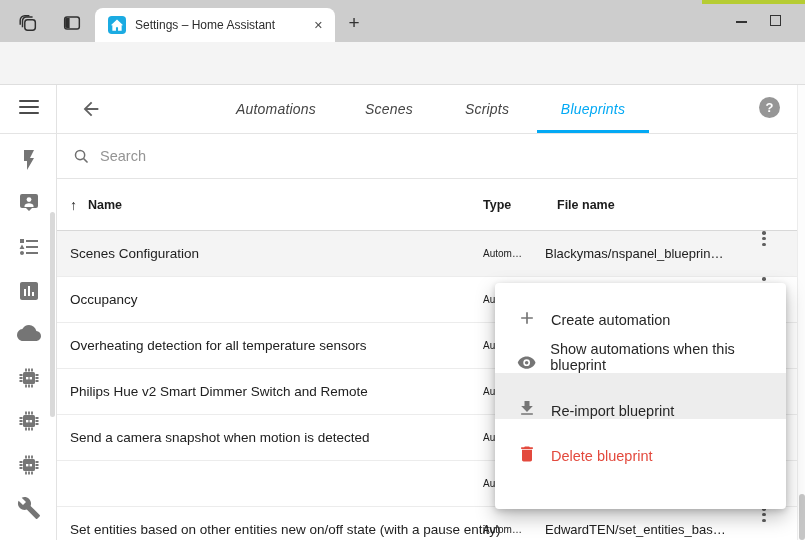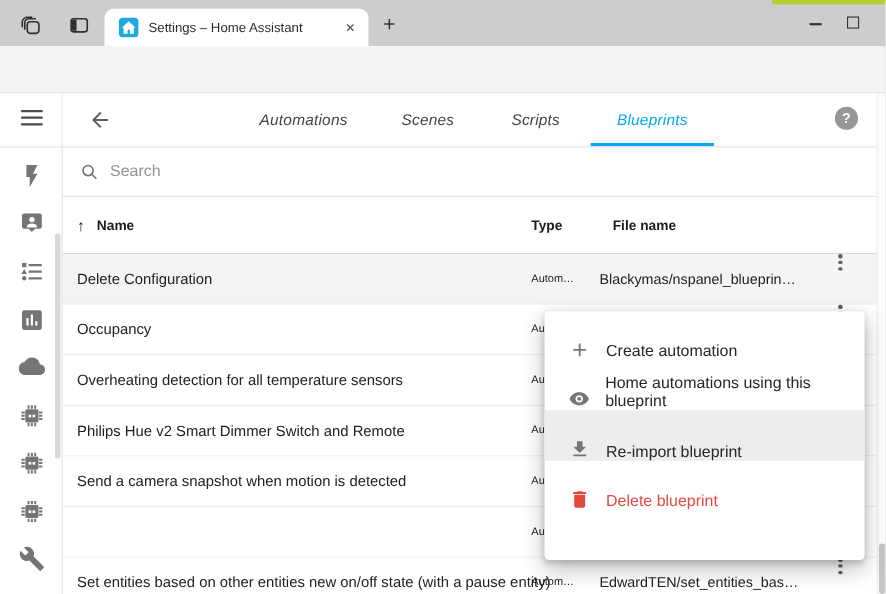--- a/index.html
+++ b/index.html
@@ -293,21 +293,21 @@
 
     <div class="thead">
       <span class="th-sort">↑</span>
       <span class="th-name">Name</span>
       <span class="th-type">Type</span>
       <span class="th-file">File name</span>
     </div>
 
     <div class="rows">
       <div class="trow selected">
-        <span class="c-name">Delete Configuration</span>
+        <span class="c-name">Scenes Configuration</span>
         <span class="c-type">Autom…</span>
         <span class="c-file">Blackymas/nspanel_blueprin…</span>
         <span class="kebab">
             <i></i>
             <i></i>
             <i></i>
           </span>
       </div>
       <div class="trow">
         <span class="c-name">Occupancy</span>
@@ -384,21 +384,21 @@
         <span class="ctx-label">Create automation</span>
       </div>
       <div class="ctx-item">
         <span class="mi">
           <svg viewBox="0 0 24 24">
               <path d="M12 4.5c5 0 9.27 3.11 11 7.5-1.73 4.39-6 7.5-11 7.5S2.73 16.39 1 12c1.73-4.39 6-7.5 11-7.5z"></path>
               <circle cx="12" cy="12" r="4.2" fill="#fff"></circle>
               <circle cx="12" cy="12" r="2.2" fill="#757575"></circle>
             </svg>
         </span>
-        <span class="ctx-label">Home automations using this blueprint</span>
+        <span class="ctx-label">Show automations when this blueprint</span>
       </div>
       <div class="ctx-item hover">
         <span class="mi">
           <svg viewBox="0 0 24 24">
               <path d="M5 20h14v-2H5v2zM19 9.5h-4v-6H9v6H5l7 7 7-7z" transform="translate(0 -1)"></path>
             </svg>
         </span>
         <span class="ctx-label">Re-import blueprint</span>
       </div>
       <div class="ctx-item danger">

